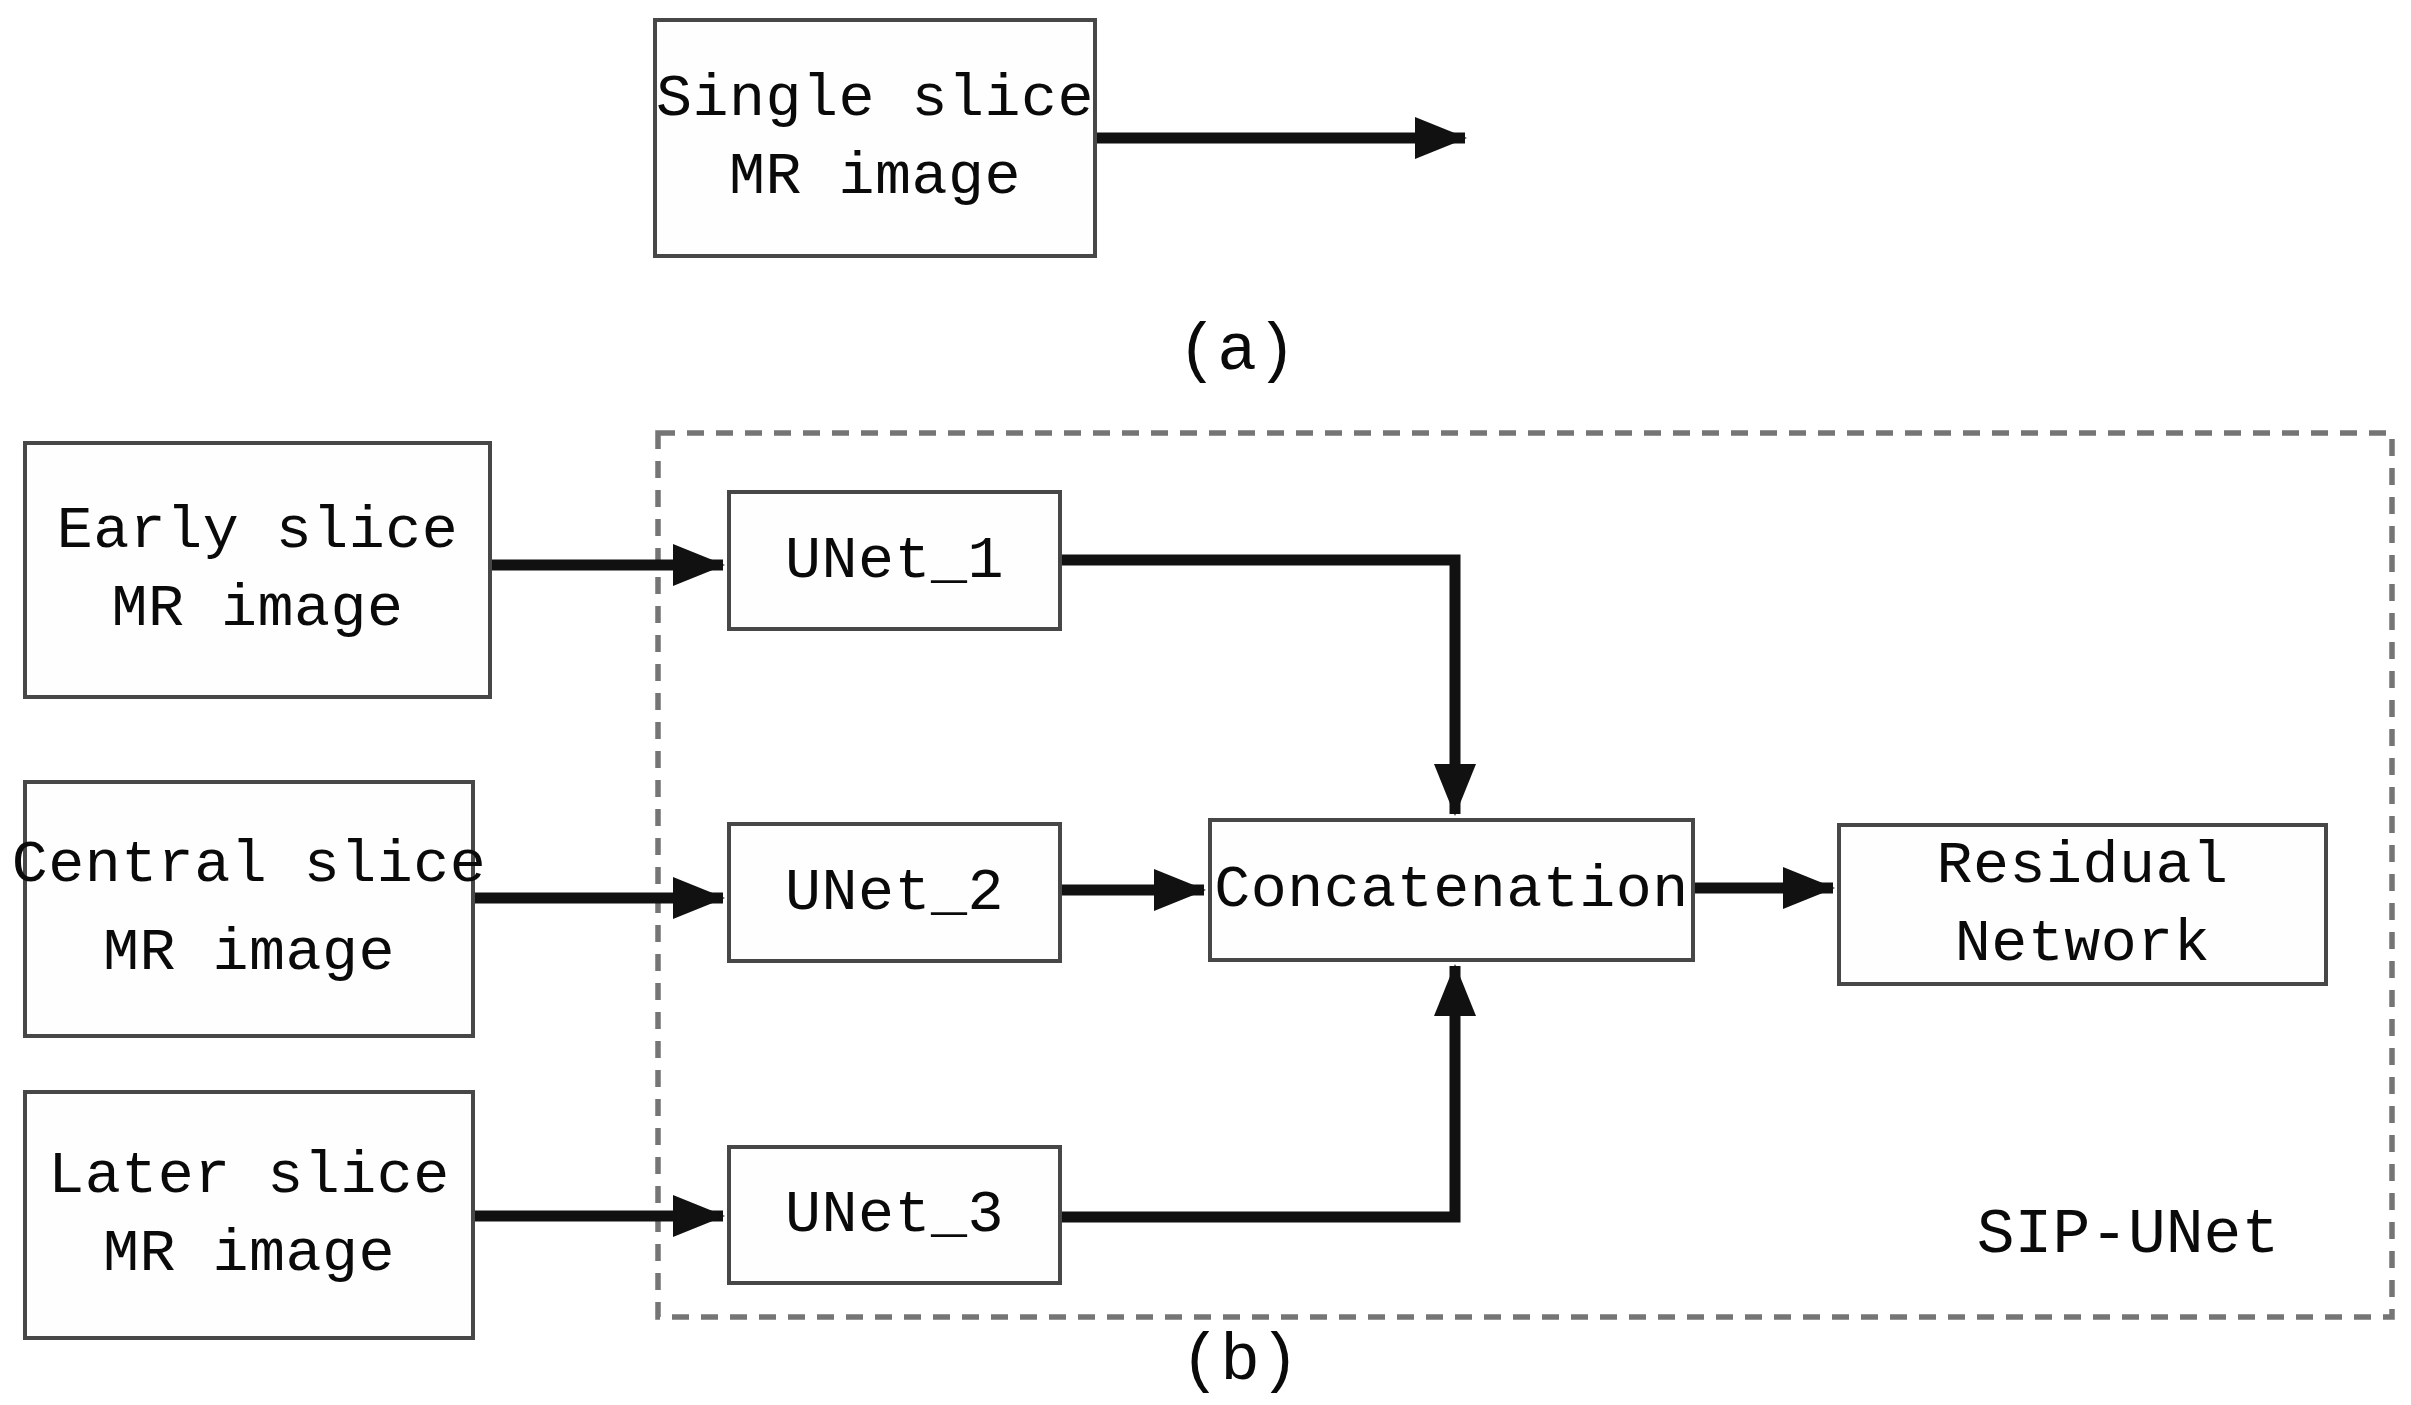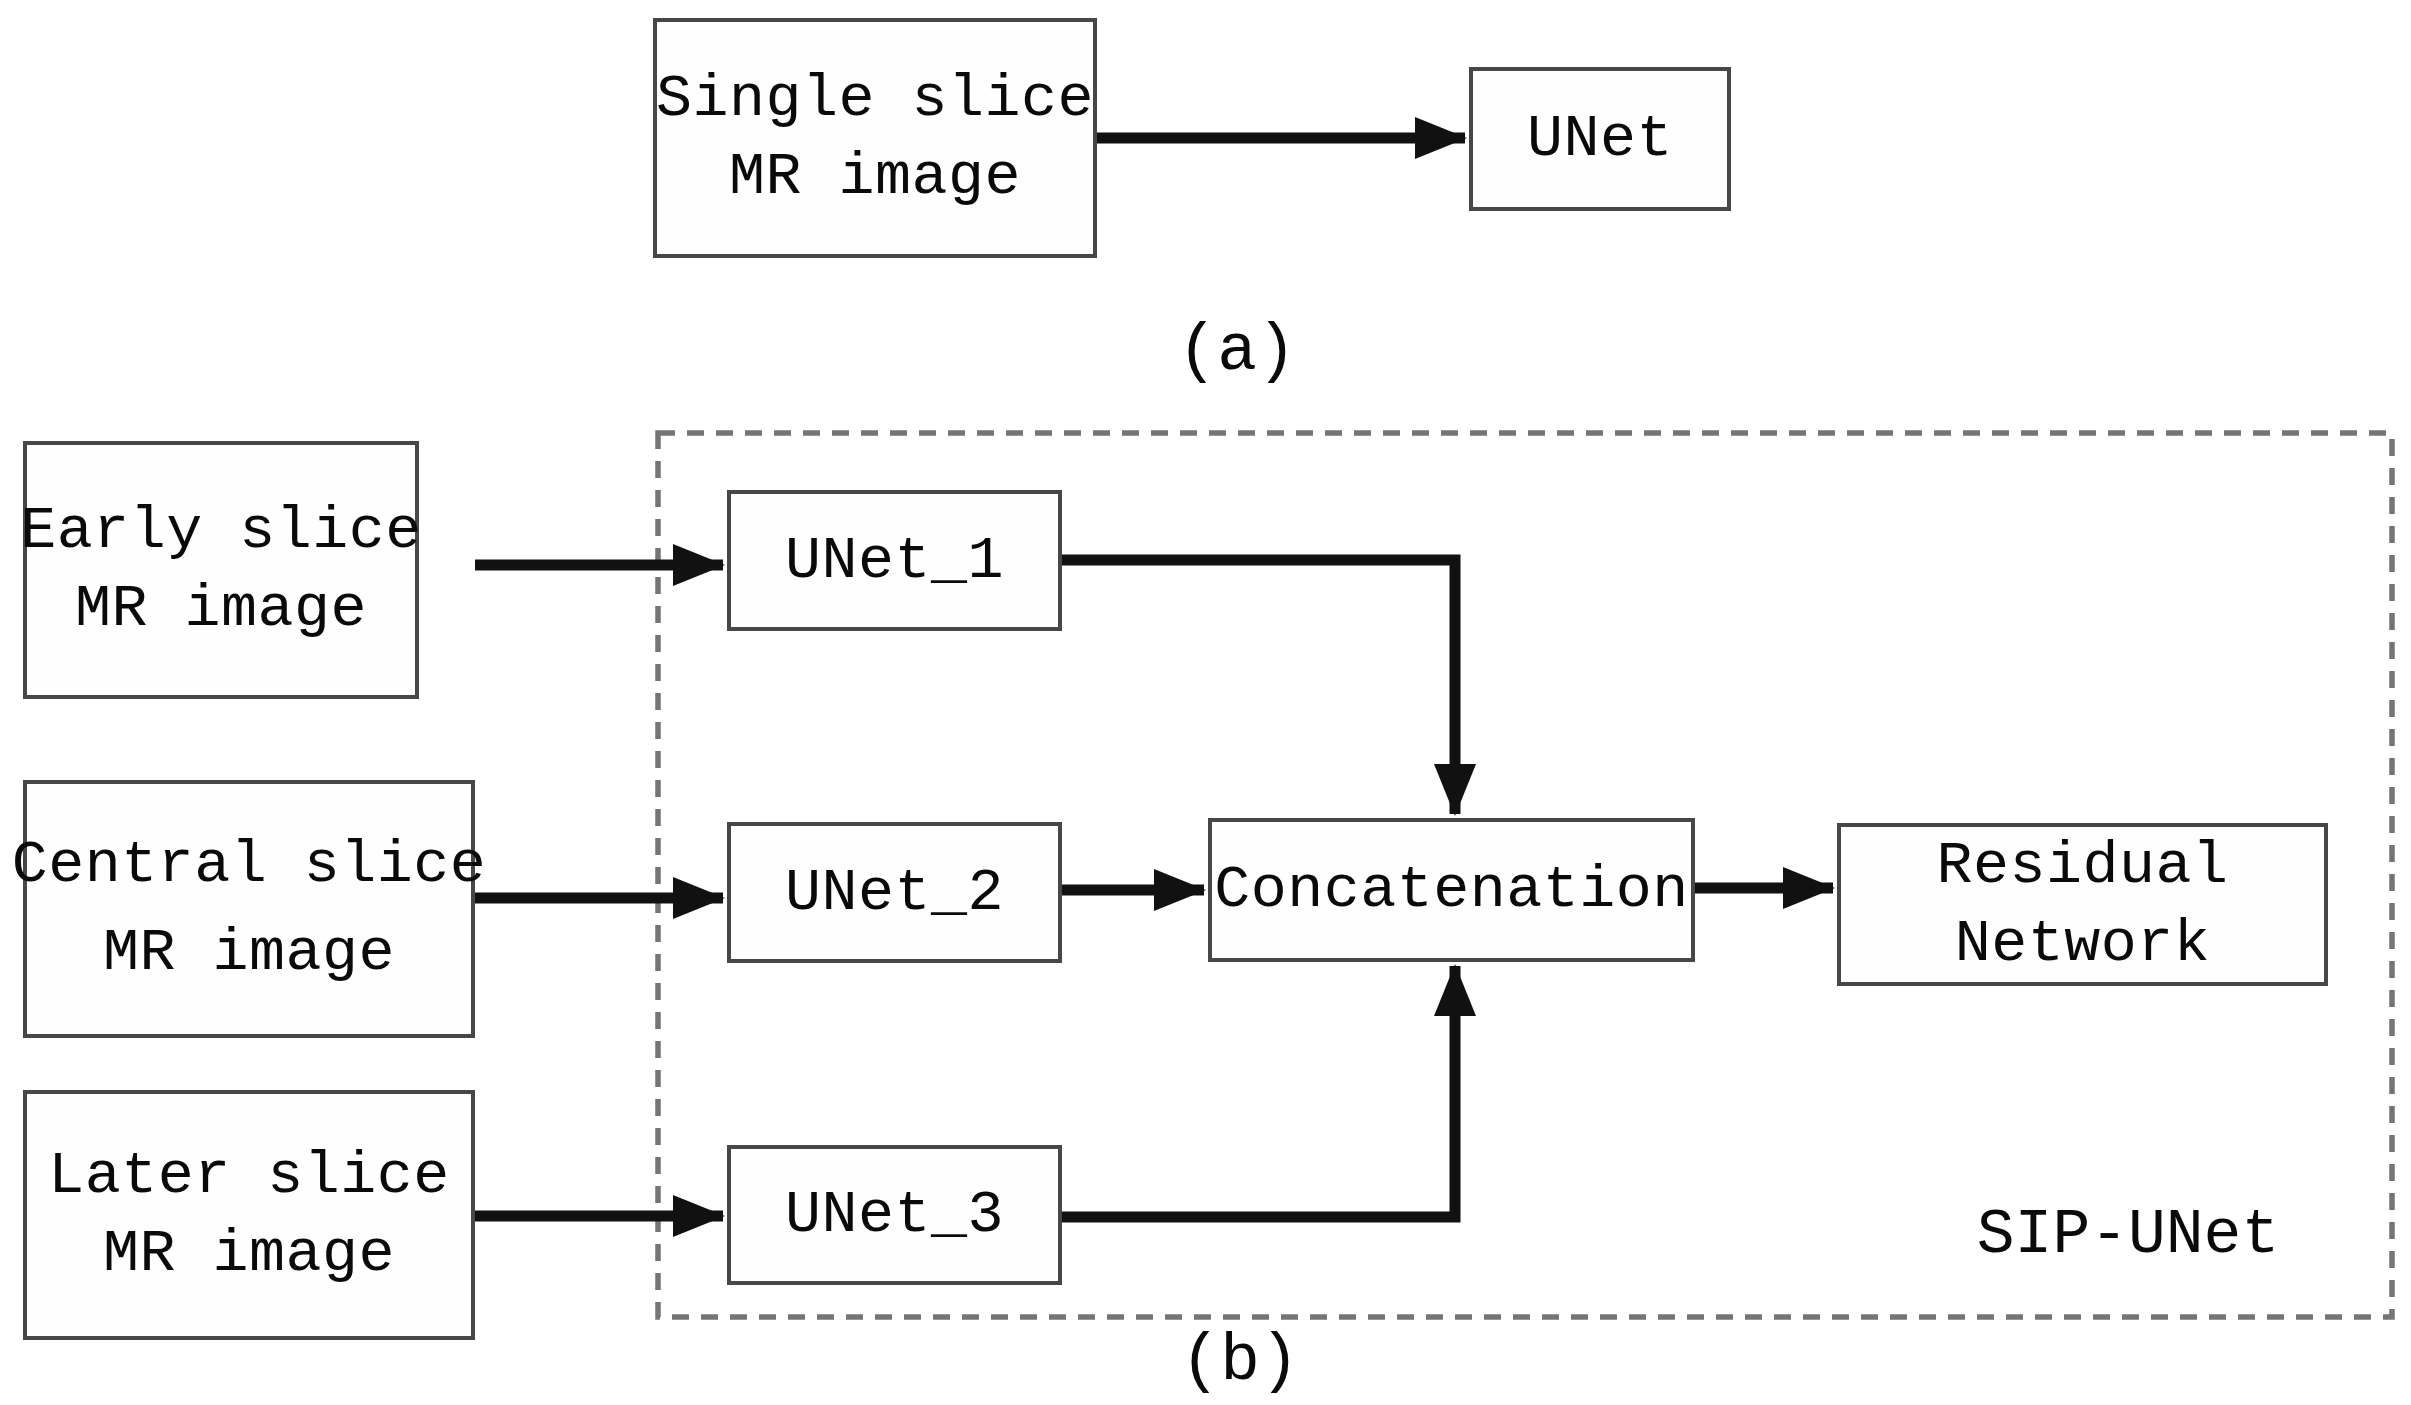--- a/index.html
+++ b/index.html
@@ -42,21 +42,21 @@
     line-height: 78px;
     letter-spacing: 0.5px;
     white-space: nowrap;
   }
 
   
   .single-box   { left: 653px;  top: 18px;   width: 444px; height: 240px; }
   .unet-a-box   { left: 1469px; top: 67px;   width: 262px; height: 144px; }
 
   
-  .early-box    { left: 23px;   top: 441px;  width: 396px; height: 258px; }
+  .early-box    { left: 23px;   top: 441px;  width: 469px; height: 258px; }
   .central-box  { left: 23px;   top: 780px;  width: 452px; height: 258px; gap: 10px; }
   .later-box    { left: 23px;   top: 1090px; width: 452px; height: 250px; }
   .unet1-box    { left: 727px;  top: 490px;  width: 335px; height: 141px; }
   .unet2-box    { left: 727px;  top: 822px;  width: 335px; height: 141px; }
   .unet3-box    { left: 727px;  top: 1145px; width: 335px; height: 140px; }
   .concat-box   { left: 1208px; top: 818px;  width: 487px; height: 144px; justify-content: center; }
   .residual-box { left: 1837px; top: 823px;  width: 491px; height: 163px; }
 
   .figure-label {
     position: absolute;
@@ -97,23 +97,20 @@
     <polyline points="1060,1217 1455,1217 1455,966" fill="none" stroke="#111111" stroke-width="11" stroke-linejoin="miter" marker-end="url(#ah)"></polyline>
 
     <line x1="1695" y1="888" x2="1833" y2="888" stroke="#111111" stroke-width="11" marker-end="url(#ah)"></line>
   </svg>
 
   <div class="node single-box">
     <span>Single slice</span>
     <span>MR image</span>
   </div>
 
-  <div class="node unet-a-box">
-    <span>UNet</span>
-  </div>
 
   <div class="figure-label caption-a">(a)</div>
 
   <div class="node early-box">
     <span>Early slice</span>
     <span>MR image</span>
   </div>
 
   <div class="node central-box">
     <span>Central slice</span>

